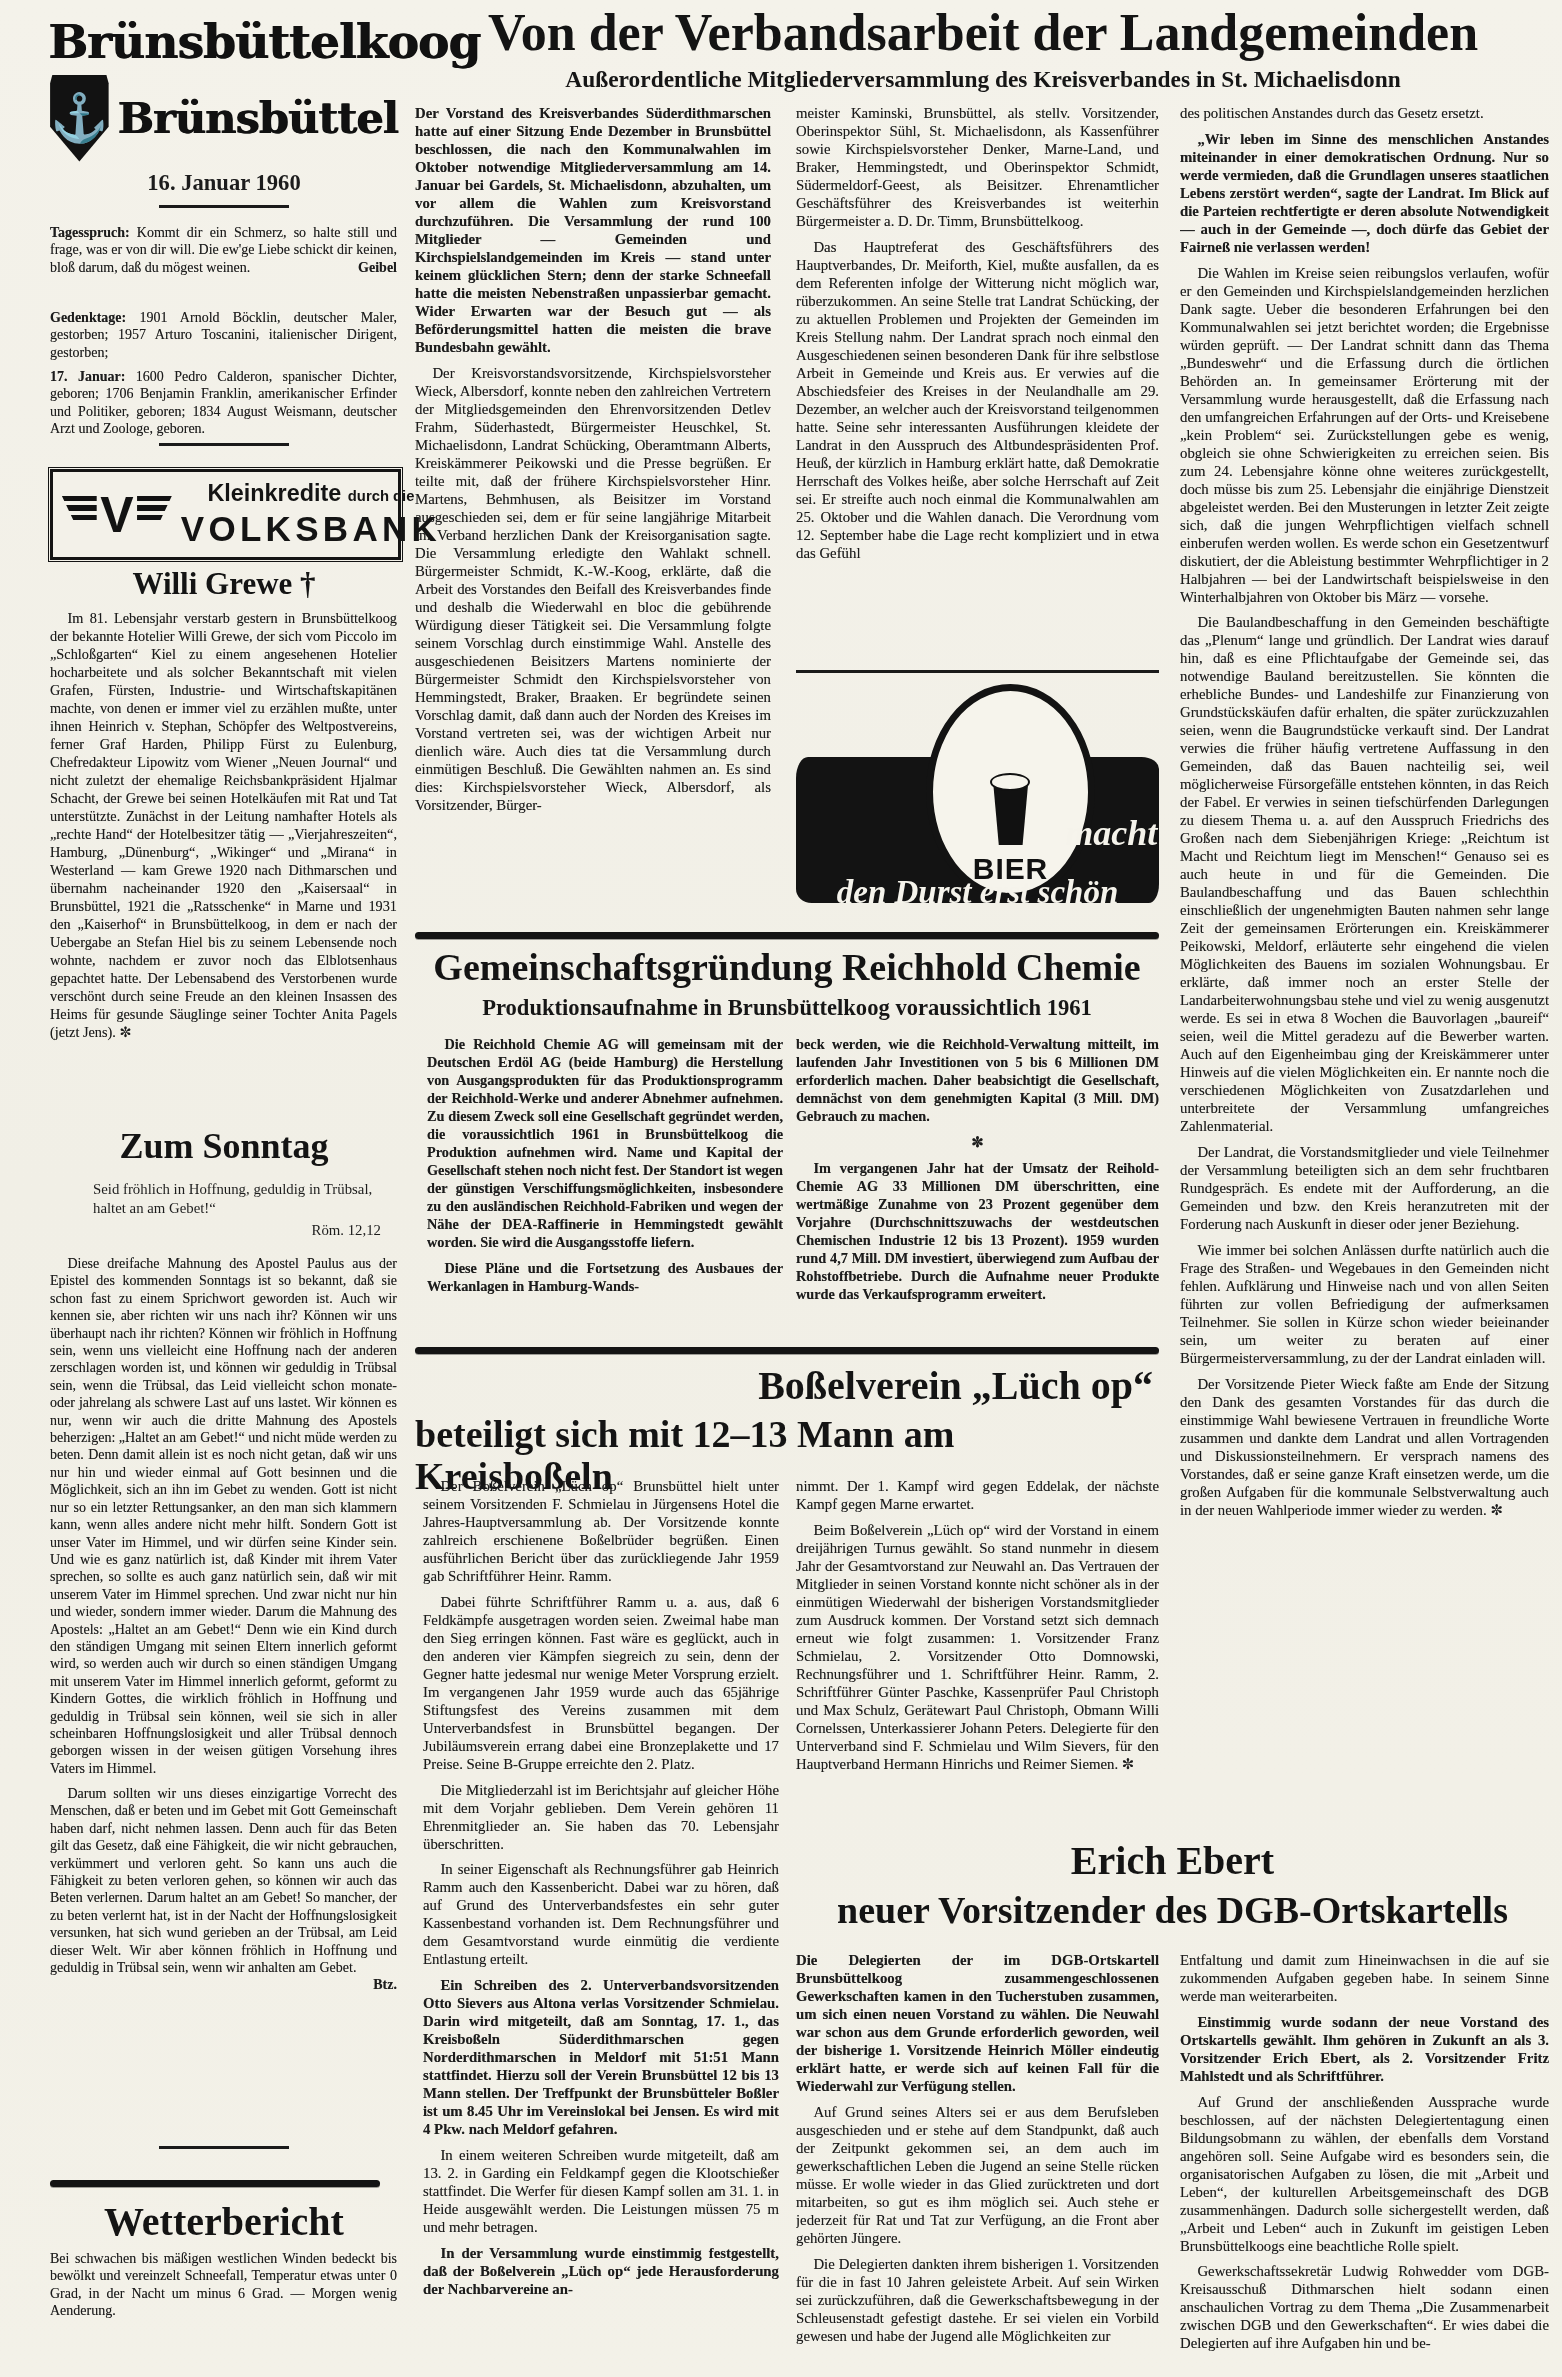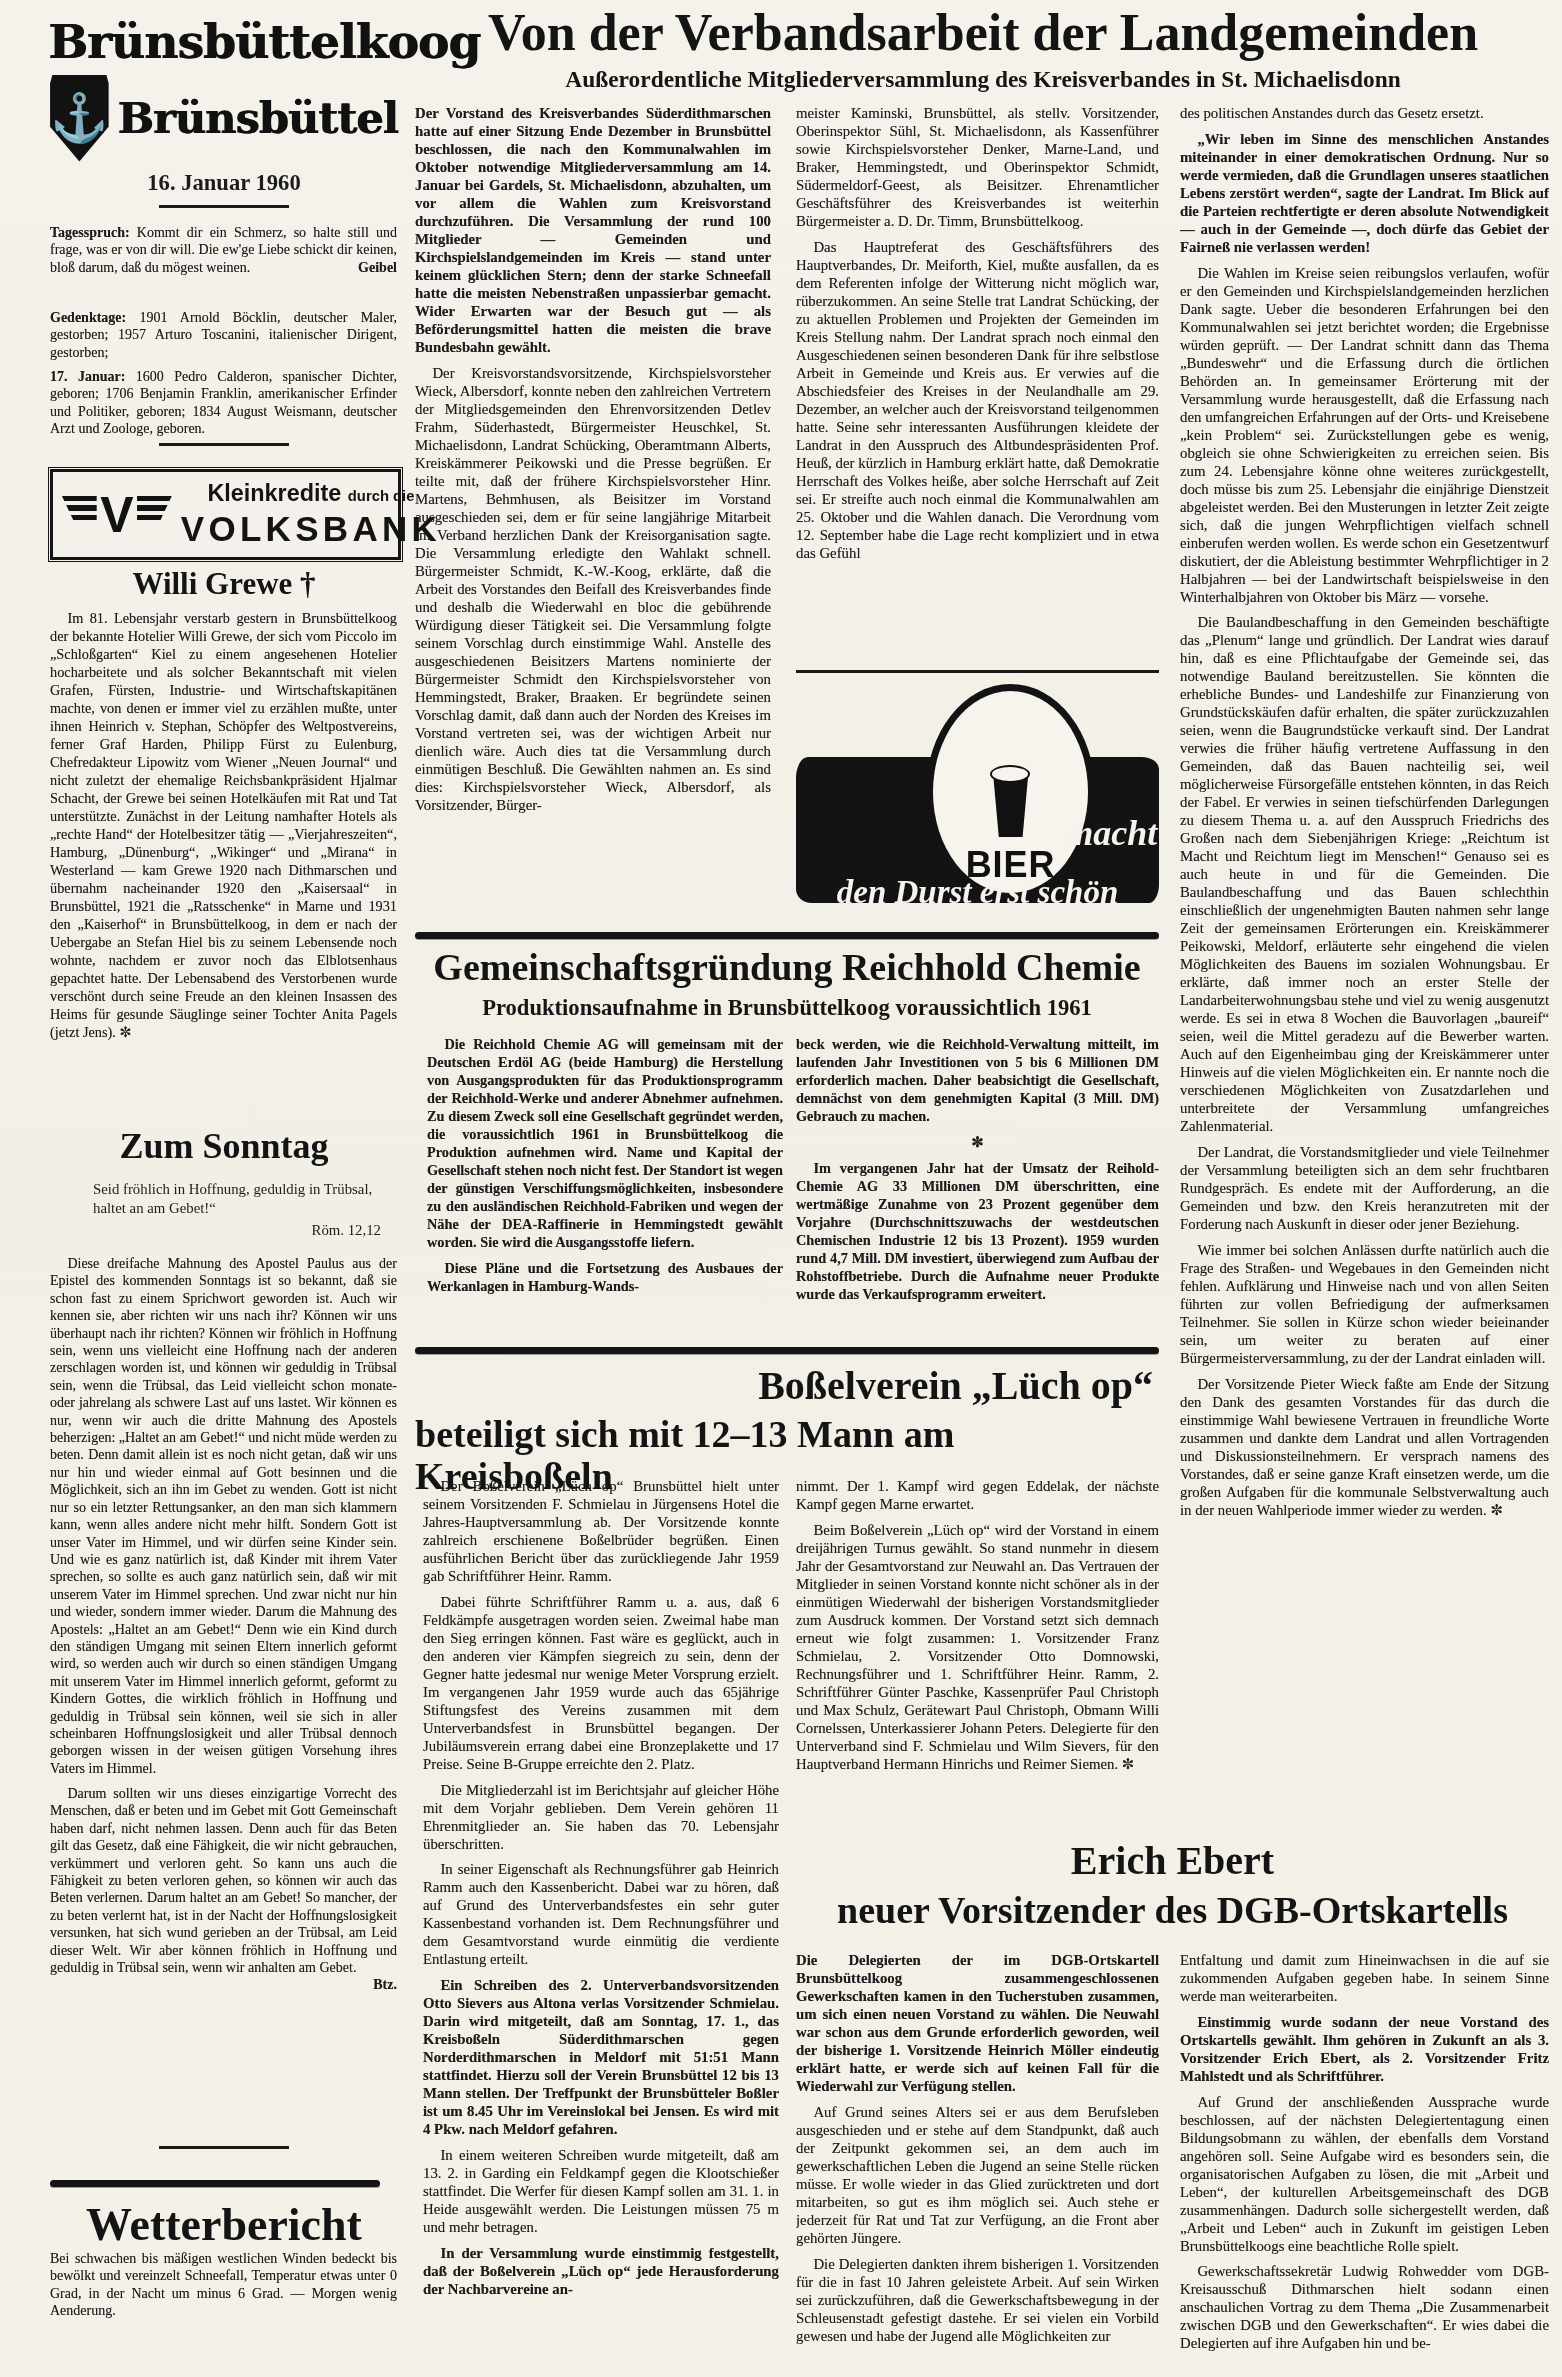--- a/index.html
+++ b/index.html
@@ -46,21 +46,21 @@
   
   .verse{font-size:14.8px;line-height:19px;padding-left:24px;}
   .verse-ref{text-align:right;font-size:14.8px;padding-right:26px;}
   .sig{float:right;font-weight:bold;}
   
   .bier{overflow:visible;}
   .bier-banner{position:absolute;left:0;top:73px;width:100%;height:146px;background:#131313;
                border-radius:12px 17.4px 10.4px 15.6px/21px 12px 19px 14px;}
   .bier-oval{position:absolute;left:130px;top:0;width:155px;height:195px;background:#f6f4ec;border:7.8px solid #131313;
              border-radius:50%;display:flex;flex-direction:column;align-items:center;justify-content:flex-end;padding-bottom:7px;}
-  .bier-brand{font-family:"Liberation Sans","DejaVu Sans",sans-serif;font-weight:bold;font-size:36px;letter-spacing:0.9px;color:#111;}
+  .bier-brand{font-family:"Liberation Sans","DejaVu Sans",sans-serif;font-weight:bold;font-size:30px;letter-spacing:0.9px;color:#111;}
   .glass{position:relative;width:45px;height:76px;margin-bottom:3.5px;}
   .glass .gbody{position:absolute;left:5.2px;top:10.4px;width:35px;height:62px;background:#111;clip-path:polygon(0 0,100% 0,84% 100%,16% 100%);}
   .glass .gfoam{position:absolute;left:1.7px;top:0;width:36px;height:14px;background:#f6f4ec;border:2.6px solid #111;border-radius:50%;}
   .bier-macht{position:absolute;right:1.7px;top:128px;color:#f5f3eb;font-style:italic;font-weight:bold;font-size:36px;
               font-family:"Liberation Serif",serif;}
   .bier-line2{position:absolute;left:3.5px;bottom:8.7px;width:356px;text-align:center;color:#f5f3eb;font-style:italic;
               font-weight:bold;font-size:33px;font-family:"Liberation Serif",serif;}
 </style>
 </head>
 <body>
@@ -115,21 +115,21 @@
   <div class="abs" style="left:48px;top:1125px;width:352px;text-align:center;font-weight:bold;font-size:36px;color:#141414;">Zum Sonntag</div>
   <div class="abs verse" style="left:69px;top:1180px;width:312px;">Seid fröhlich in Hoffnung, geduldig in Trübsal, haltet an am Gebet!“</div>
   <div class="abs verse-ref" style="left:69px;top:1222px;width:312px;">Röm. 12,12</div>
   <div class="abs txt" style="left:50px;top:1255px;width:347px;height:878px;font-size:14px;line-height:17.4px;">
     <p>Diese dreifache Mahnung des Apostel Paulus aus der Epistel des kommenden Sonntags ist so bekannt, daß sie schon fast zu einem Sprichwort geworden ist. Auch wir kennen sie, aber richten wir uns nach ihr? Können wir uns überhaupt nach ihr richten? Können wir fröhlich in Hoffnung sein, wenn uns vielleicht eine Hoffnung nach der anderen zerschlagen worden ist, und können wir geduldig in Trübsal sein, wenn die Trübsal, das Leid vielleicht schon monate- oder jahrelang als schwere Last auf uns lastet. Wir können es nur, wenn wir auch die dritte Mahnung des Apostels beherzigen: „Haltet an am Gebet!“ und nicht müde werden zu beten. Denn damit allein ist es noch nicht getan, daß wir uns nur hin und wieder einmal auf Gott besinnen und die Möglichkeit, sich an ihn im Gebet zu wenden. Gott ist nicht nur so ein letzter Rettungsanker, an den man sich klammern kann, wenn alles andere nicht mehr hilft. Sondern Gott ist unser Vater im Himmel, und wir dürfen seine Kinder sein. Und wie es ganz natürlich ist, daß Kinder mit ihrem Vater sprechen, so sollte es auch ganz natürlich sein, daß wir mit unserem Vater im Himmel sprechen. Und zwar nicht nur hin und wieder, sondern immer wieder. Darum die Mahnung des Apostels: „Haltet an am Gebet!“ Denn wie ein Kind durch den ständigen Umgang mit seinen Eltern innerlich geformt wird, so werden auch wir durch so einen ständigen Umgang mit unserem Vater im Himmel innerlich geformt, geformt zu Kindern Gottes, die wirklich fröhlich in Hoffnung und geduldig in Trübsal sein können, weil sie sich in aller scheinbaren Hoffnungslosigkeit und aller Trübsal dennoch geborgen wissen in der weisen gütigen Vorsehung ihres Vaters im Himmel.</p>
     <p><span>Darum sollten wir uns dieses einzigartige Vorrecht des Menschen, daß er beten und im Gebet mit Gott Gemeinschaft haben darf, nicht nehmen lassen. Denn auch für das Beten gilt das Gesetz, daß eine Fähigkeit, die wir nicht gebrauchen, verkümmert und verloren geht. So kann uns auch die Fähigkeit zu beten verloren gehen, so können wir auch das Beten verlernen. Darum haltet an am Gebet! So mancher, der zu beten verlernt hat, ist in der Nacht der Hoffnungslosigkeit versunken, hat sich wund gerieben an der Trübsal, am Leid dieser Welt. Wir aber können fröhlich in Hoffnung und geduldig in Trübsal sein, wenn wir anhalten am Gebet.</span>
       <span class="sig">Btz.</span></p>
   </div>
   <div class="abs rule-short" style="left:159px;top:2146px;"></div>
   <div class="abs rule-thick" style="left:50px;top:2180px;width:330px;"></div>
-  <div class="abs" style="left:48px;top:2198px;width:352px;text-align:center;font-weight:bold;font-size:46px;color:#141414;">Wetterbericht</div>
+  <div class="abs" style="left:48px;top:2198px;width:352px;text-align:center;font-weight:bold;font-size:40px;color:#141414;">Wetterbericht</div>
   <div class="abs txt sbtxt" style="left:50px;top:2250px;width:347px;height:113px;">
     <p class="noindent">Bei schwachen bis mäßigen westlichen Winden bedeckt bis bewölkt und vereinzelt Schneefall, Temperatur etwas unter 0 Grad, in der Nacht um minus 6 Grad. — Morgen wenig Aenderung.</p>
   </div>
 
   <div class="abs headline-xl" style="left:408px;top:5.2px;width:1150px;">Von der Verbandsarbeit der Landgemeinden</div>
   <div class="abs subhead" style="left:408px;top:66px;width:1150px;">Außerordentliche Mitgliederversammlung des Kreisverbandes in St. Michaelisdonn</div>
 
   <div class="abs txt" style="left:415px;top:104px;width:356px;height:823px;">
     <p class="noindent boldp">Der Vorstand des Kreisverbandes Süderdithmarschen hatte auf einer Sitzung Ende Dezember in Brunsbüttel beschlossen, die nach den Kommunalwahlen im Oktober notwendige Mitgliederversammlung am 14. Januar bei Gardels, St. Michaelisdonn, abzuhalten, um vor allem die Wahlen zum Kreisvorstand durchzuführen. Die Versammlung der rund 100 Mitglieder — Gemeinden und Kirchspielslandgemeinden im Kreis — stand unter keinem glücklichen Stern; denn der starke Schneefall hatte die meisten Nebenstraßen unpassierbar gemacht. Wider Erwarten war der Besuch gut — als Beförderungsmittel hatten die meisten die brave Bundesbahn gewählt.</p>
     <p>Der Kreisvorstandsvorsitzende, Kirchspielsvorsteher Wieck, Albersdorf, konnte neben den zahlreichen Vertretern der Mitgliedsgemeinden den Ehrenvorsitzenden Detlev Frahm, Süderhastedt, Bürgermeister Heuschkel, St. Michaelisdonn, Landrat Schücking, Oberamtmann Alberts, Kreiskämmerer Peikowski und die Presse begrüßen. Er teilte mit, daß der frühere Kirchspielsvorsteher Hinr. Martens, Behmhusen, als Beisitzer im Vorstand ausgeschieden sei, dem er für seine langjährige Mitarbeit im Verband herzlichen Dank der Kreisorganisation sagte. Die Versammlung erledigte den Wahlakt schnell. Bürgermeister Schmidt, K.-W.-Koog, erklärte, daß die Arbeit des Vorstandes den Beifall des Kreisverbandes finde und deshalb die Wiederwahl en bloc die gebührende Würdigung dieser Tätigkeit sei. Die Versammlung folgte seinem Vorschlag durch einstimmige Wahl. Anstelle des ausgeschiedenen Beisitzers Martens nominierte der Bürgermeister Schmidt den Kirchspielsvorsteher von Hemmingstedt, Braker, Braaken. Er begründete seinen Vorschlag damit, daß dann auch der Norden des Kreises im Vorstand vertreten sei, was der wichtigen Arbeit nur dienlich wäre. Auch dies tat die Versammlung durch einmütigen Beschluß. Die Gewählten nahmen an. Es sind dies: Kirchspielsvorsteher Wieck, Albersdorf, als Vorsitzender, Bürger-</p>

